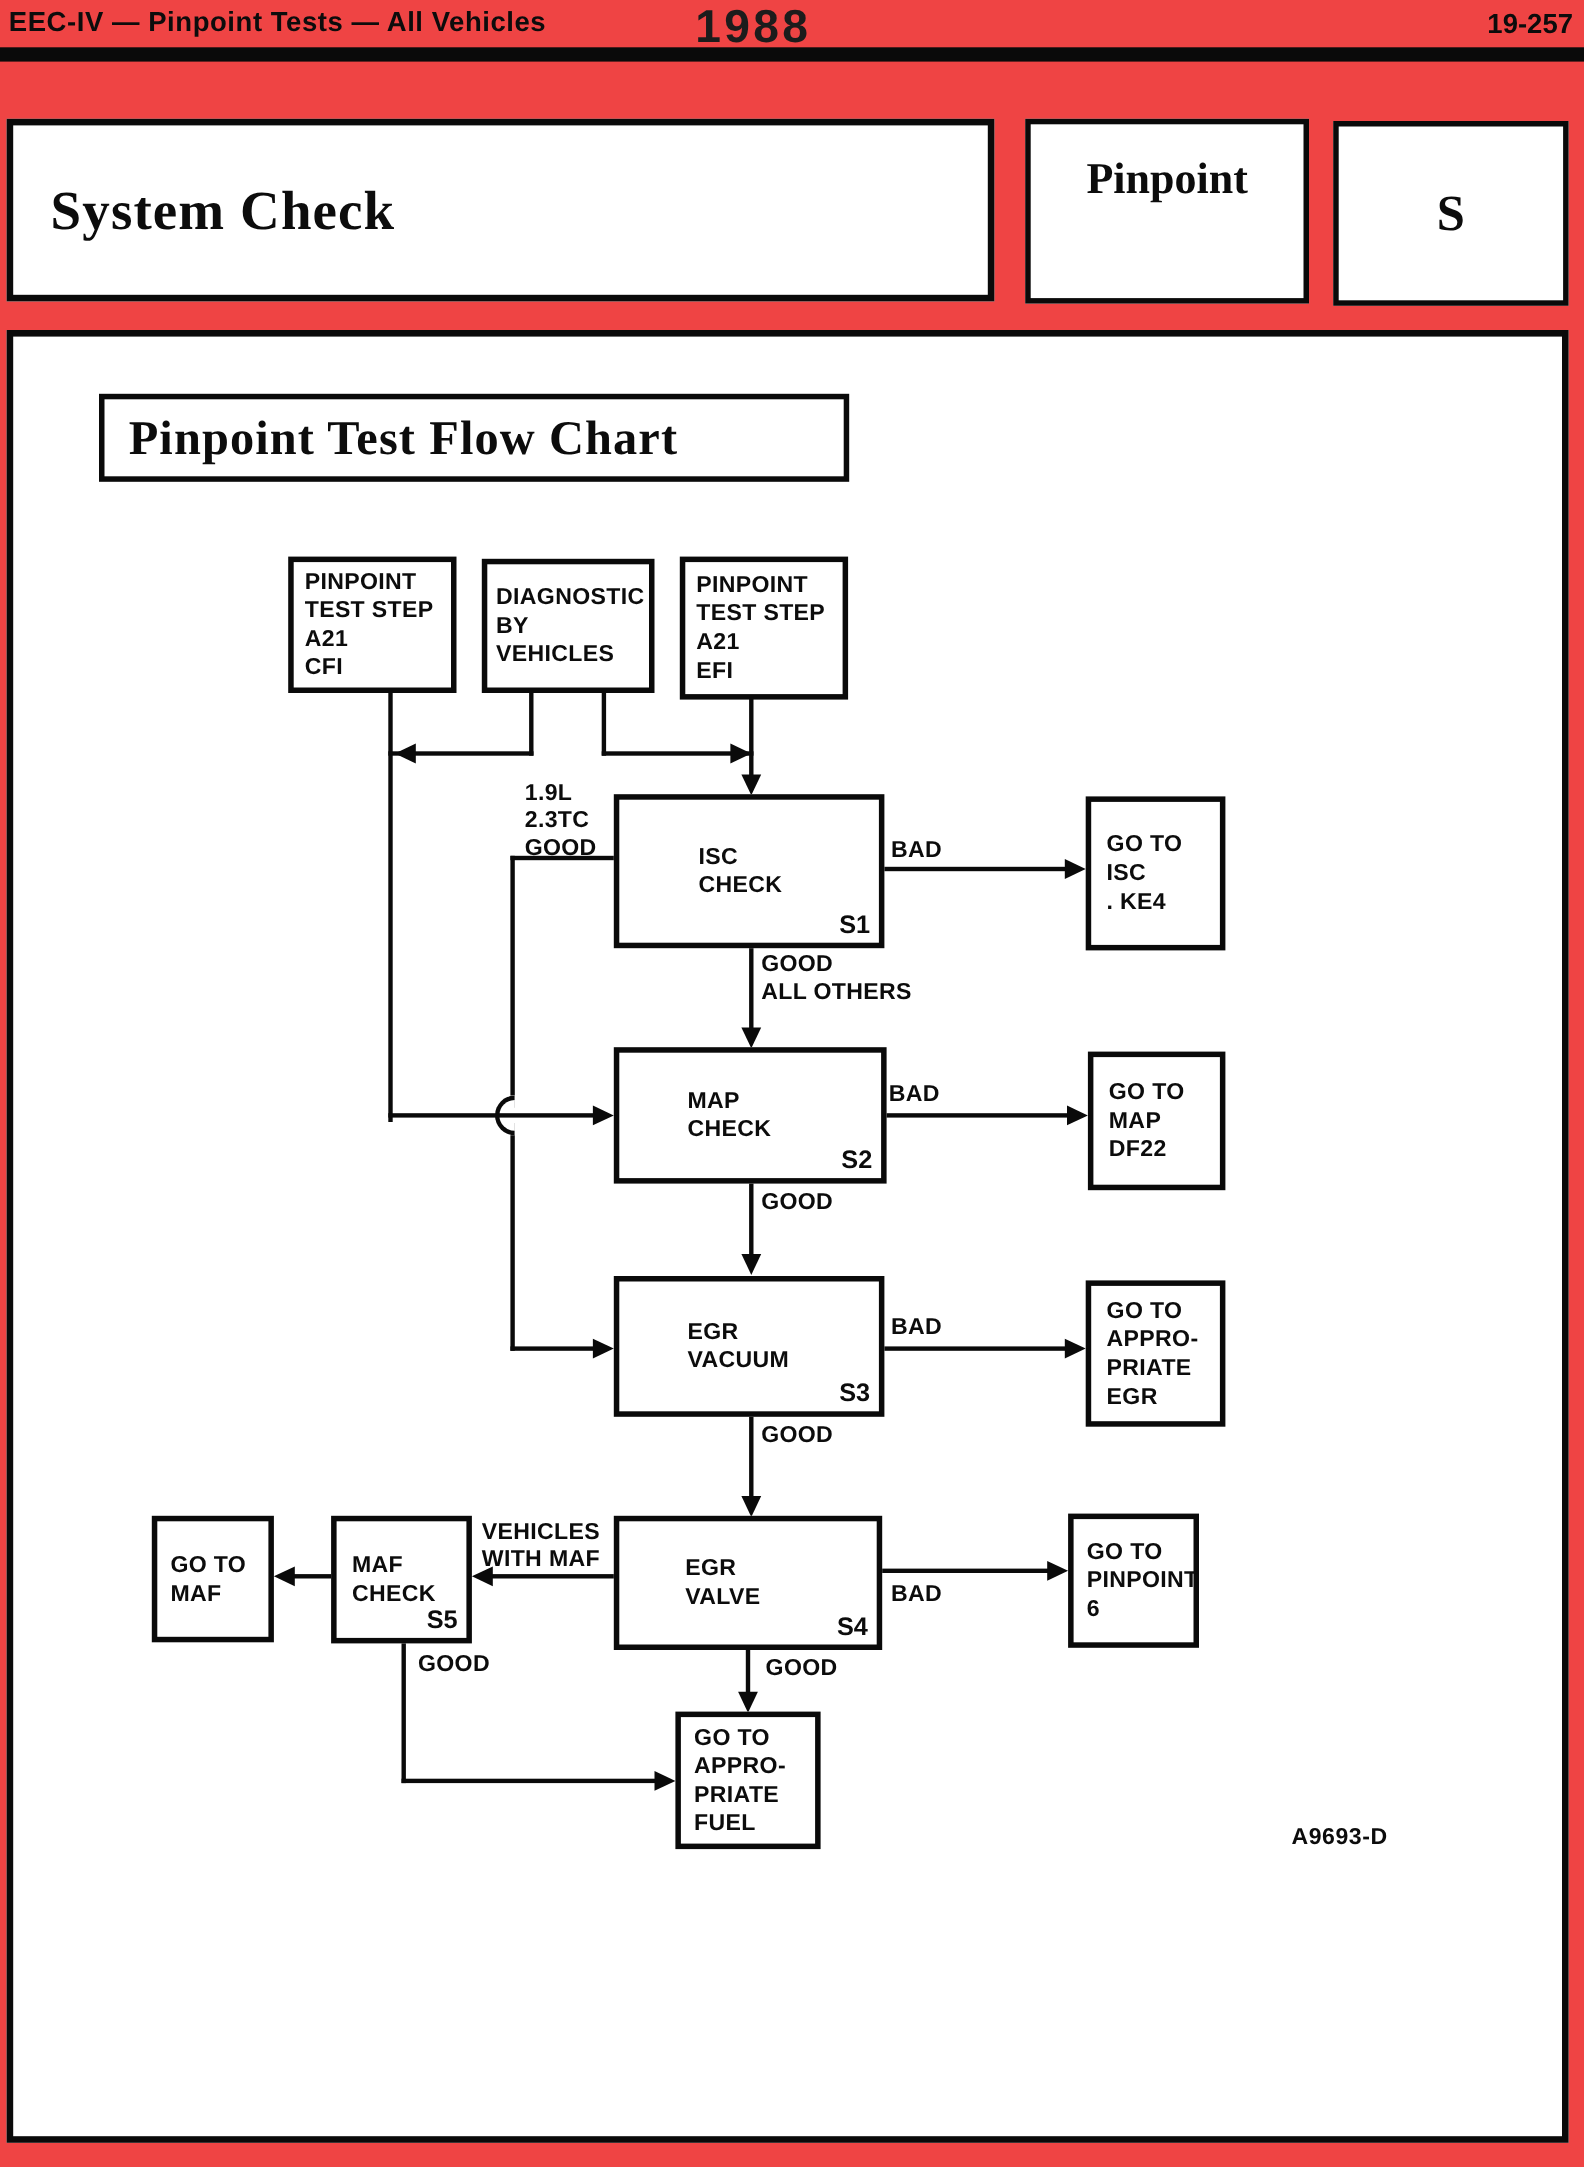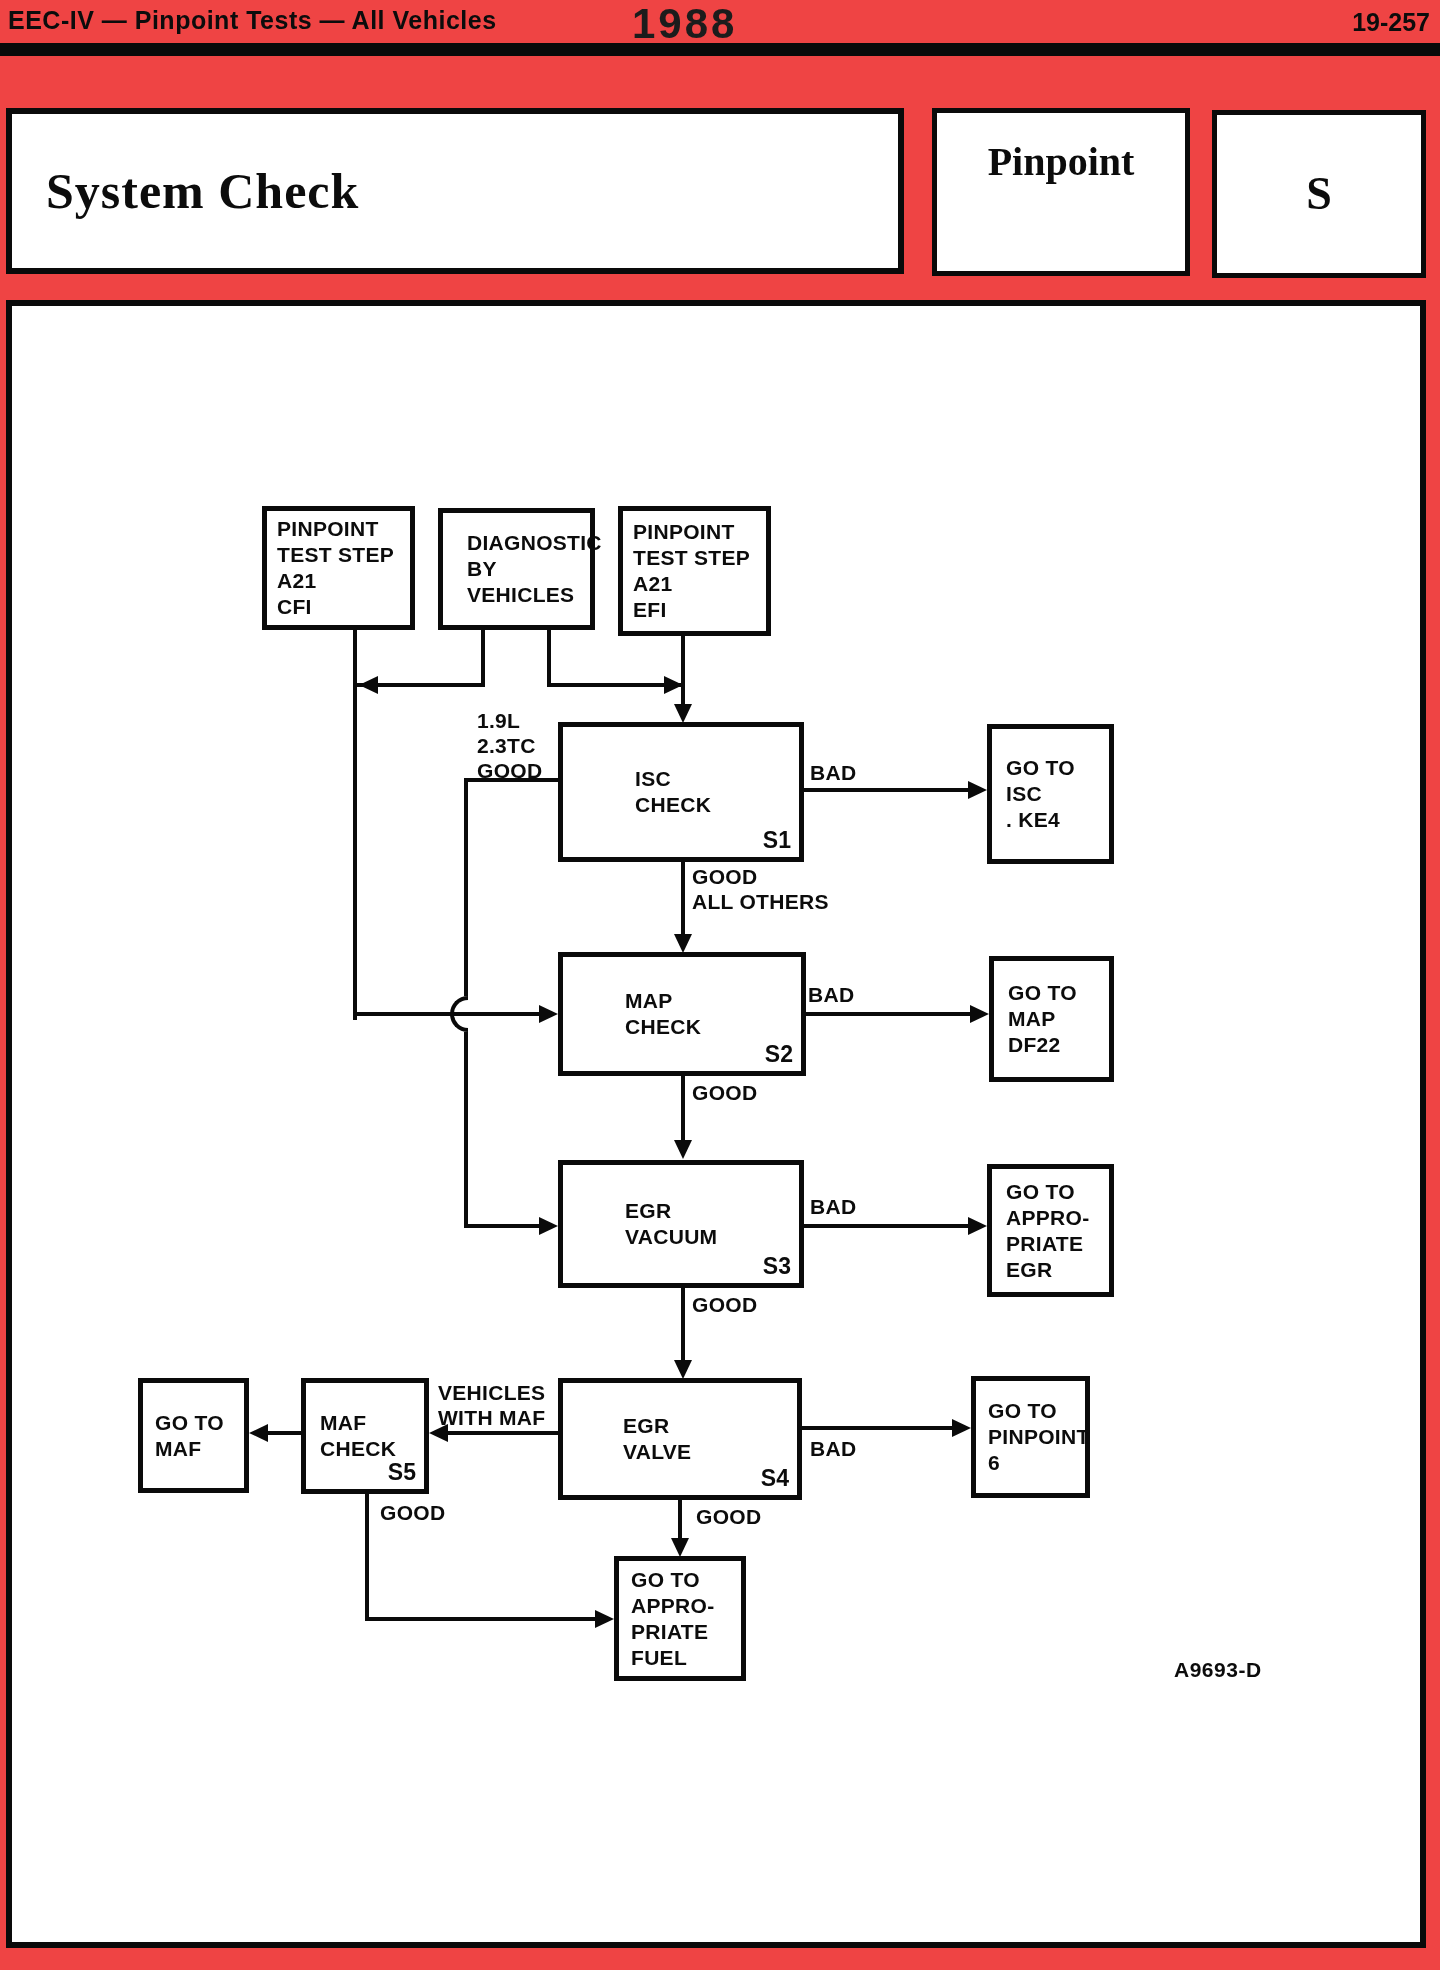--- a/index.html
+++ b/index.html
@@ -60,28 +60,31 @@
     <div class="t serif">
       <div>Pinpoint</div>
     </div>
   </div>
   <div class="tbox s-box">
     <div class="t serif">S</div>
   </div>
 
   <div class="main">
 
+    <div class="chart-title">
+      <div class="t serif">Pinpoint Test Flow Chart</div>
+    </div>
 
     <div class="node" style="left:250px;top:200px;width:153px;height:124px;padding-left:10px;">
       <div class="ln">PINPOINT</div>
       <div class="ln">TEST STEP</div>
       <div class="ln">A21</div>
       <div class="ln">CFI</div>
     </div>
-    <div class="node" style="left:426px;top:202px;width:157px;height:122px;padding-left:24px;">
+    <div class="node" style="left:426px;top:202px;width:157px;height:122px;padding-left:8px;">
       <div class="ln">DIAGNOSTIC</div>
       <div class="ln">BY</div>
       <div class="ln">VEHICLES</div>
     </div>
     <div class="node" style="left:606px;top:200px;width:153px;height:130px;padding-left:10px;">
       <div class="ln">PINPOINT</div>
       <div class="ln">TEST STEP</div>
       <div class="ln">A21</div>
       <div class="ln">EFI</div>
     </div>

